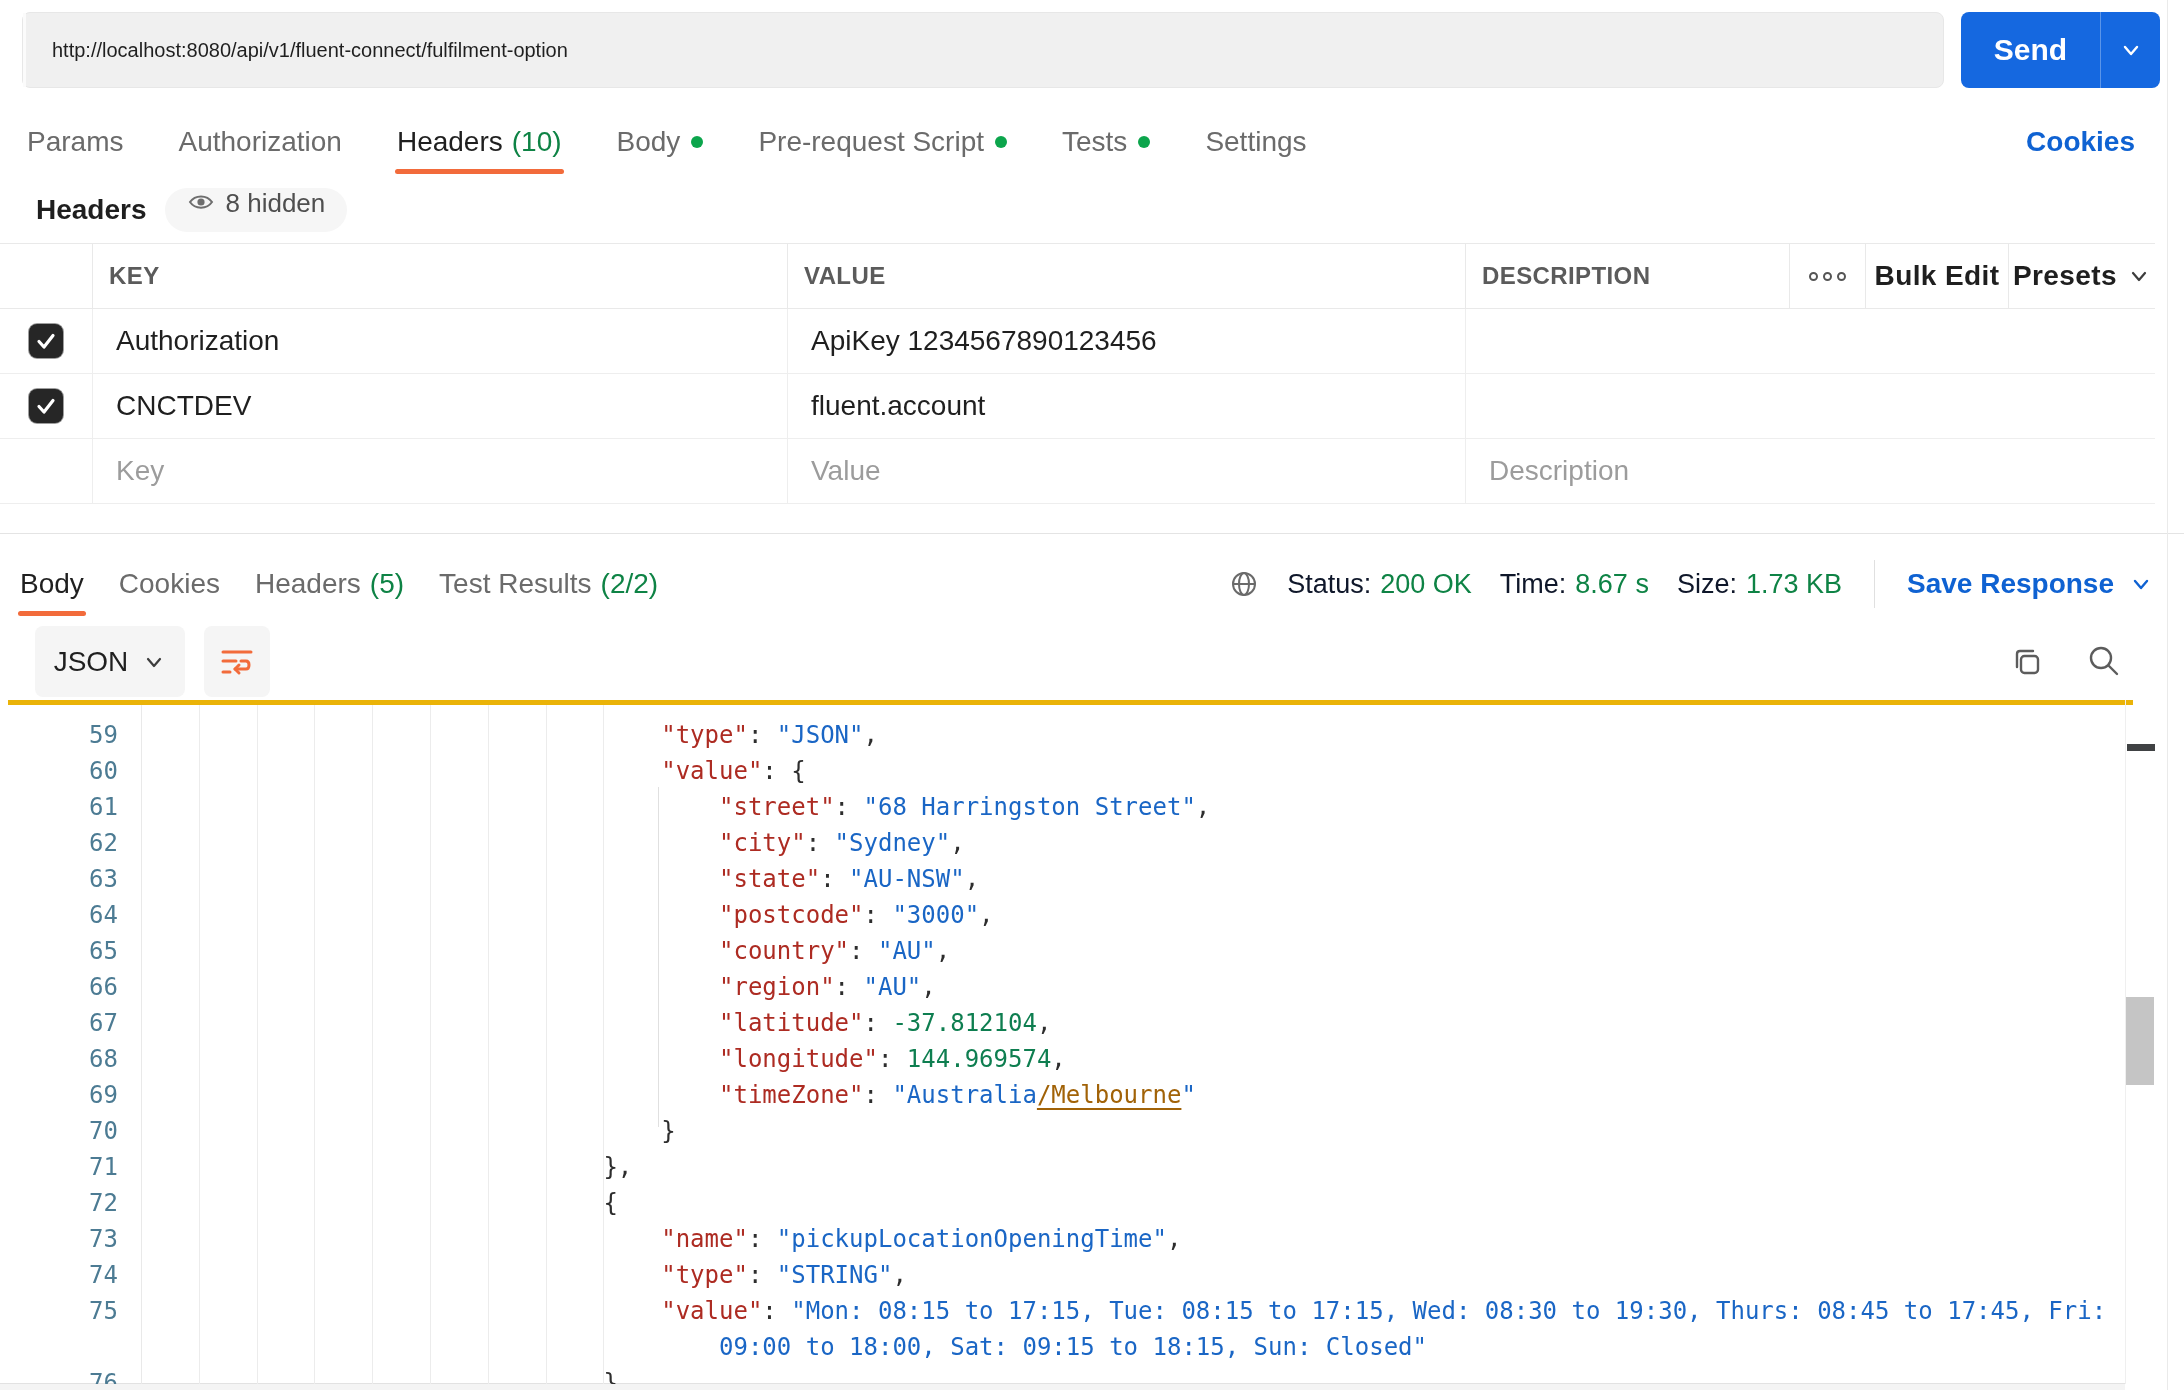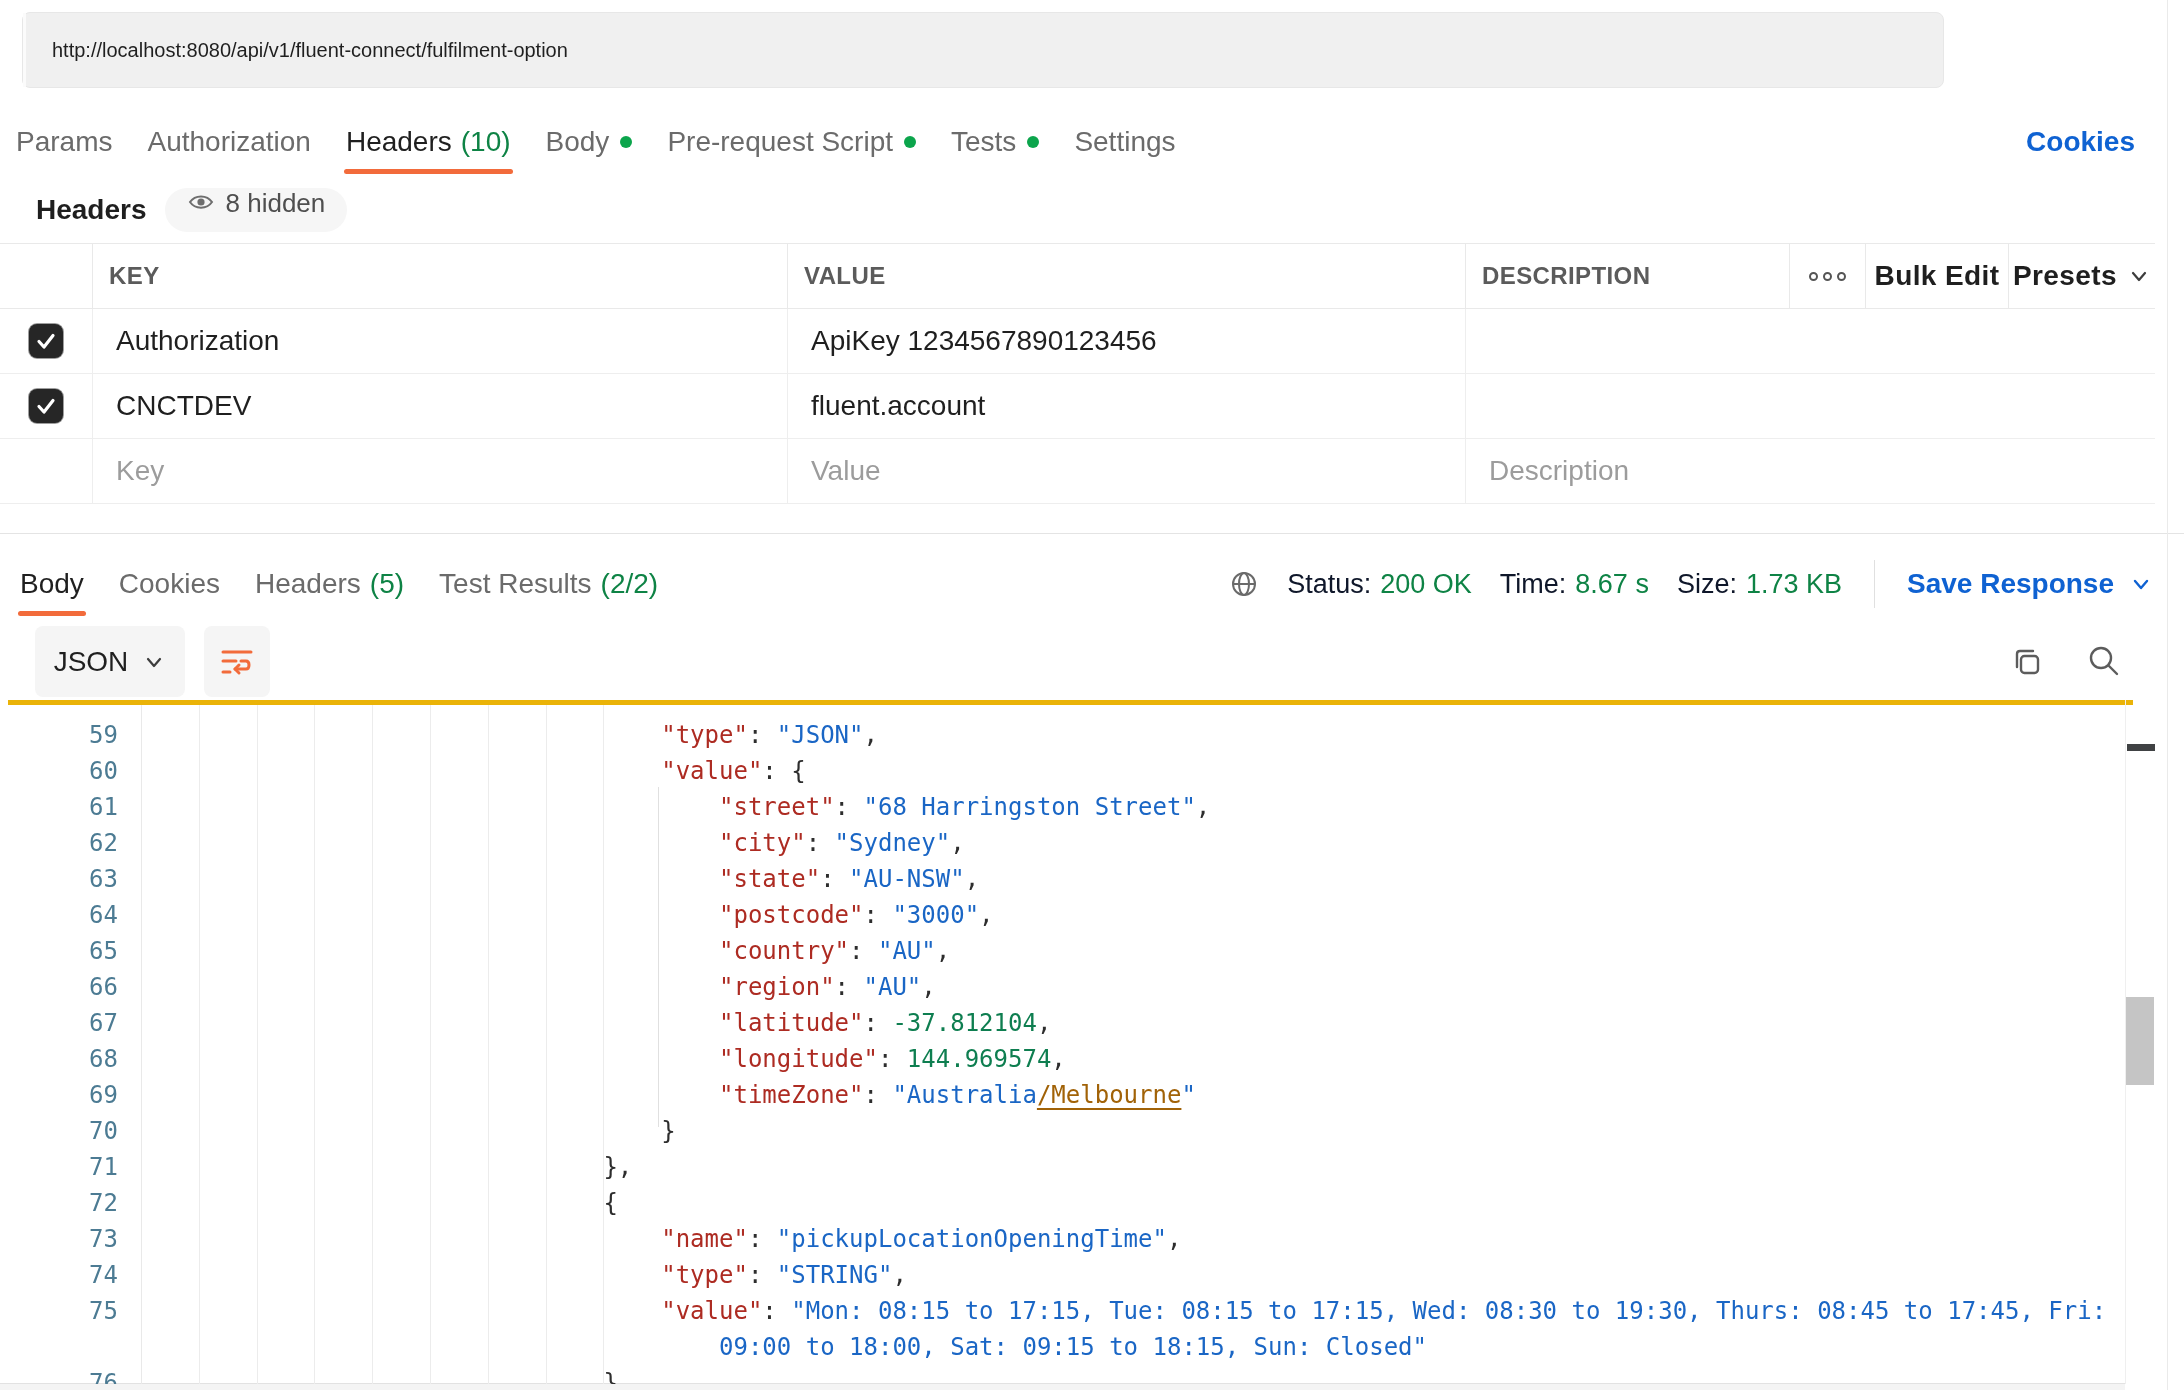--- a/index.html
+++ b/index.html
@@ -17,21 +17,21 @@
   .url-field { flex:1; display:flex; align-items:center; padding-left:26px; font-size:20px; color:#1f1f1f; }
 
   .send-btn { position:absolute; left:1961px; top:12px; width:199px; height:76px;
               background:#1568e0; border-radius:8px; display:flex; align-items:stretch; cursor:pointer; }
   .send-main { width:139px; display:flex; align-items:center; justify-content:center;
                color:#fff; font-size:30px; font-weight:600; }
   .send-sep { width:1px; background:rgba(255,255,255,0.3); margin:0; }
   .send-arrow { flex:1; display:flex; align-items:center; justify-content:center; }
 
   
-  .req-tabs { position:absolute; left:16px; top:112px; height:60px; display:flex; gap:35px; align-items:center; }
+  .req-tabs { position:absolute; left:27px; top:112px; height:60px; display:flex; gap:55px; align-items:center; }
   .tab { position:relative; height:60px; display:flex; align-items:center; gap:9px;
          font-size:28px; color:#6b6b6b; cursor:pointer; white-space:nowrap; }
   .tab.active { color:#1f1f1f; font-weight:500; }
   .tab .count { color:#0e8345; }
   .tab .dot { width:12px; height:12px; border-radius:50%; background:#0ca54c; margin-left:2px; }
   .tab .ul { position:absolute; left:-2px; right:-2px; bottom:-2px; height:5px; background:#f26b3b; border-radius:3px; }
   .cookies-link { position:absolute; right:49px; top:112px; height:60px; display:flex; align-items:center;
                   color:#0f62d2; font-size:28px; font-weight:600; cursor:pointer; }
 
   
@@ -111,20 +111,31 @@
 
 <div class="screen">
 
   <div class="urlbar">
     <div class="url-divider"></div>
     <div class="url-field">
       <span>http://localhost:8080/api/v1/fluent-connect/fulfilment-option</span>
     </div>
   </div>
 
+  <div class="send-btn">
+    <div class="send-main">
+      <span>Send</span>
+    </div>
+    <div class="send-sep"></div>
+    <div class="send-arrow">
+      <svg width="28" height="28" viewBox="0 0 28 28">
+          <polyline points="8,11 14,18 20,11" fill="none" stroke="#ffffff" stroke-width="2.4" stroke-linecap="round" stroke-linejoin="round"></polyline>
+        </svg>
+    </div>
+  </div>
 
   <div class="req-tabs" id="req-tabs">
       <div class="tab">
         <span>Params</span>
       </div>
       <div class="tab">
         <span>Authorization</span>
       </div>
       <div class="tab active">
         <span>Headers</span>

